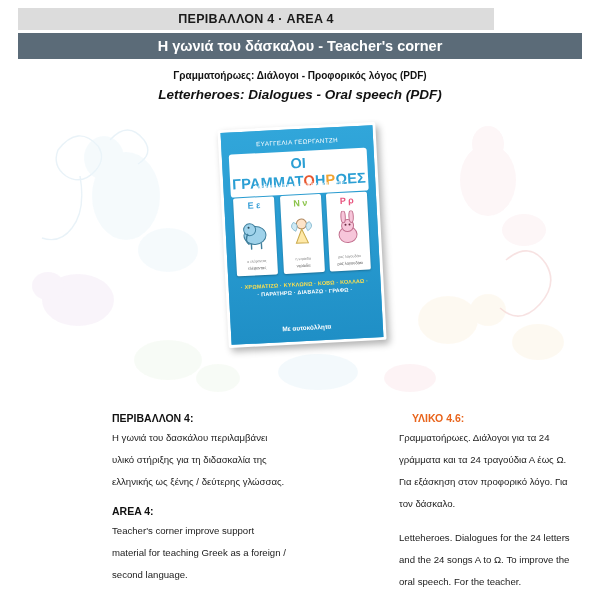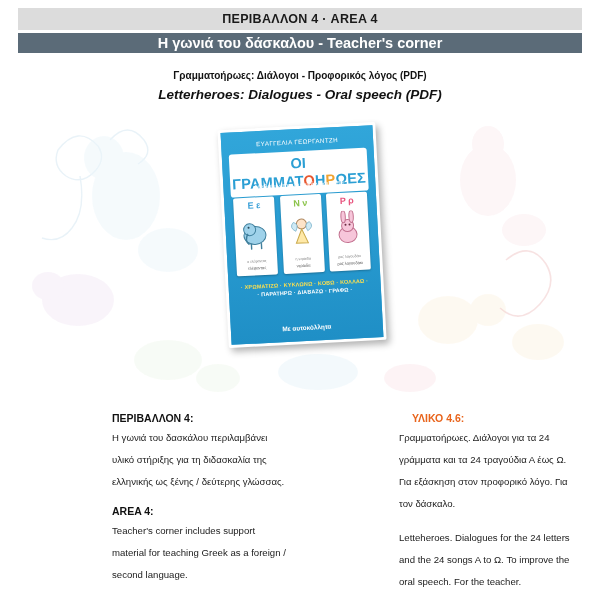--- a/index.html
+++ b/index.html
@@ -18,37 +18,37 @@
     width: 600px;
     height: 600px;
     box-sizing: border-box;
     background: #ffffff;
   }
   
   .band-top {
     position: absolute;
     left: 18px;
     top: 8px;
-    width: 564px;
+    width: 476px;
     height: 22px;
     background: #dcdcdc;
     color: #1a1a1a;
     font-size: 12.5px;
     font-weight: bold;
     letter-spacing: .3px;
     display: flex;
     align-items: center;
     justify-content: center;
   }
   .band-sub {
     position: absolute;
     left: 18px;
     top: 33px;
     width: 564px;
-    height: 20px;
+    height: 26px;
     background: #5b6b78;
     color: #ffffff;
     font-size: 14.5px;
     font-weight: bold;
     display: flex;
     align-items: center;
     justify-content: center;
   }
   .subtitle-block {
     position: absolute;
@@ -346,21 +346,21 @@
 
   <div class="cols">
 
     <div class="col left">
       <div class="blk">
         <h4>ΠΕΡΙΒΑΛΛΟΝ 4:</h4>
         <p>Η γωνιά του δασκάλου περιλαμβάνει υλικό στήριξης για τη διδασκαλία της ελληνικής ως ξένης / δεύτερης γλώσσας.</p>
       </div>
       <div class="blk">
         <h4>AREA 4:</h4>
-        <p>Teacher's corner includes support material for teaching Greek as a foreign / second language.</p>
+        <p>Teacher's corner improve support material for teaching Greek as a foreign / second language.</p>
       </div>
     </div>
 
     <div class="col right">
       <div class="blk">
         <h4 class="orange">ΥΛΙΚΟ 4.6:</h4>
         <p>Γραμματοήρωες. Διάλογοι για τα 24 γράμματα και τα 24 τραγούδια Α έως Ω. Για εξάσκηση στον προφορικό λόγο. Για τον δάσκαλο.</p>
       </div>
       <div class="blk">
         <p>Letteheroes. Dialogues for the 24 letters and the 24 songs A to Ω. To improve the oral speech. For the teacher.</p>

